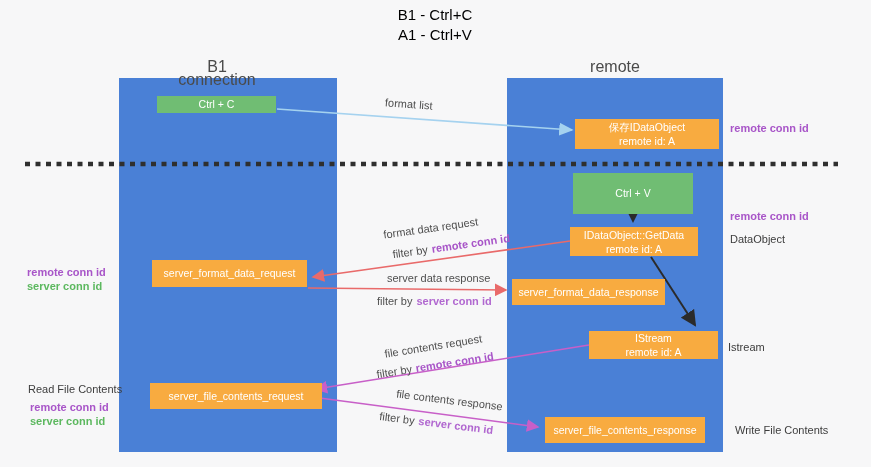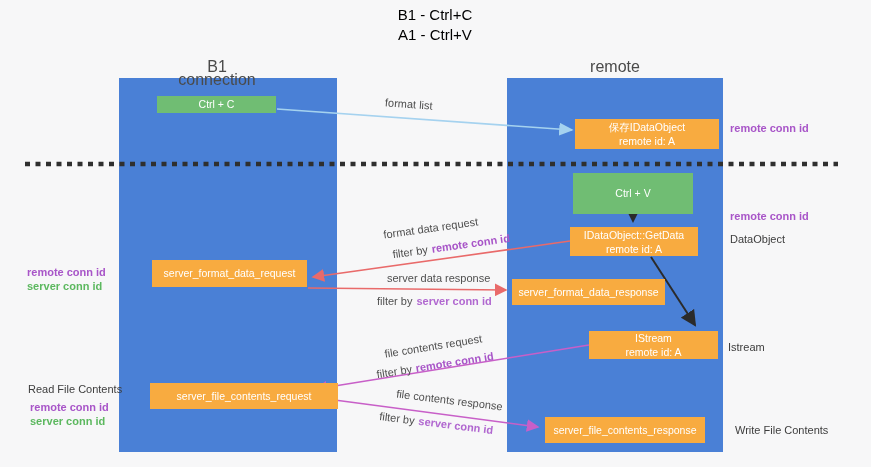--- a/index.html
+++ b/index.html
@@ -141,21 +141,21 @@
     <span>server_format_data_response</span>
   </div>
 
   <div class="box orange" style="left:589px;top:331px;width:129px;height:28px;">
     <div class="stack">
       <div>IStream</div>
       <div>remote id: A</div>
     </div>
   </div>
 
-  <div class="box orange" style="left:150px;top:383px;width:188px;height:26px;">
+  <div class="box orange" style="left:150px;top:383px;width:172px;height:26px;">
     <span>server_file_contents_request</span>
   </div>
 
   <div class="box orange" style="left:545px;top:417px;width:160px;height:26px;">
     <span>server_file_contents_response</span>
   </div>
 
   <div class="lbl rot-dn4" style="left:385px;top:98px;">format list</div>
 
   <div class="lbl rot-up" style="left:383px;top:222px;">format data request</div>

